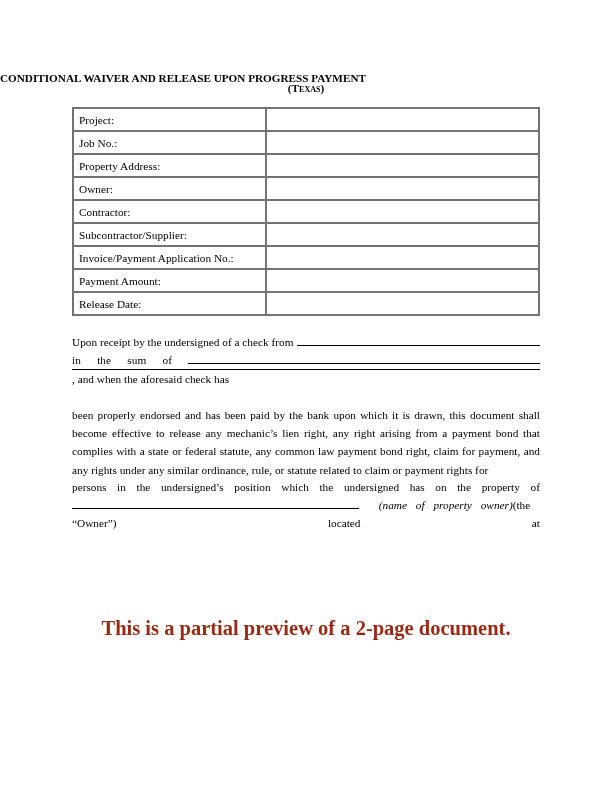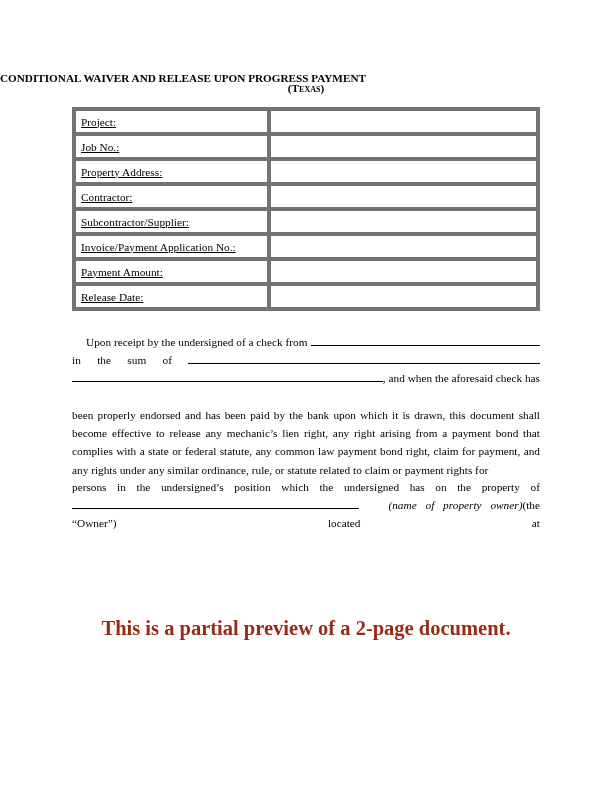--- a/index.html
+++ b/index.html
@@ -4,22 +4,22 @@
 <style>
   html, body { margin:0; padding:0; background:#ffffff; }
   body { width:612px; height:792px; position:relative; overflow:hidden;
          font-family:"Liberation Serif", "DejaVu Serif", serif; color:#000; }
   .title { position:absolute; left:0; width:612px; top:72px; text-align:left;
            font-weight:bold; font-size:11.2px; letter-spacing:0; }
   .subtitle { position:absolute; left:0; width:612px; top:82px; text-align:center;
            font-weight:bold; font-size:11.2px; font-variant:small-caps; }
   table.info { position:absolute; left:72px; top:107px; width:468px;
            border-collapse:collapse; font-size:11.3px; }
-  table.info td { border:4px solid #737373; height:21px; padding:0 0 0 5px;
-           vertical-align:middle;text-decoration:underline; }
+  table.info td { border:2px solid #737373; height:21px; padding:0 0 0 5px;
+           vertical-align:middle; }
   table.info td.lab { width:186px; }
   .body { position:absolute; left:72px; width:468px; font-size:11.3px; line-height:18.2px; }
   .line { position:relative; height:18.2px; white-space:nowrap; }
   .just { display:flex; justify-content:space-between; }
   .blank { display:inline-block; border-bottom:1px solid #000; height:12px; vertical-align:baseline; }
   .ital { font-style:italic; }
   .preview { position:absolute; left:0; width:612px; top:617px; text-align:center;
            color:#9a2a14; font-weight:bold; font-size:20.5px; }
   .para { position:absolute; left:72px; width:468px; font-size:11.3px; line-height:18.2px;
           text-align:justify; }
@@ -38,20 +38,24 @@
       </tr>
   <tr>
         <td class="lab">Job No.:</td>
         <td></td>
       </tr>
   <tr>
         <td class="lab">Property Address:</td>
         <td></td>
       </tr>
   <tr>
+        <td class="lab">Owner:</td>
+        <td></td>
+      </tr>
+  <tr>
         <td class="lab">Contractor:</td>
         <td></td>
       </tr>
   <tr>
         <td class="lab">Subcontractor/Supplier:</td>
         <td></td>
       </tr>
   <tr>
         <td class="lab">Invoice/Payment Application No.:</td>
         <td></td>
@@ -61,36 +65,36 @@
         <td></td>
       </tr>
   <tr>
         <td class="lab">Release Date:</td>
         <td></td>
       </tr>
 </tbody>
   </table>
 
 <div class="body" style="top:333px;">
-  <div class="line" style="display:flex;margin-left:14px;">
+  <div class="line" style="display:flex;">
     <span>Upon receipt by the undersigned of a check from</span>
     <span style="width:4px"></span>
     <span class="blank" style="flex:1;"></span>
   </div>
   <div class="line" style="display:flex;">
     <span class="just" style="width:100px;">
       <span>in</span>
       <span>the</span>
       <span>sum</span>
       <span>of</span>
     </span>
     <span style="width:16px"></span>
     <span class="blank" style="flex:1;"></span>
   </div>
-  <div class="line" style="display:flex;">
+  <div class="line" style="display:flex;flex-direction:column;">
     <span class="blank" style="flex:1;"></span>
     <span>, and when the aforesaid check has</span>
   </div>
 </div>
 
 <div class="para" style="top:406px;">been properly endorsed and has been paid by the bank upon which it is drawn, this document shall become effective to release any mechanic’s lien right, any right arising from a payment bond that complies with a state or federal statute, any common law payment bond right, claim for payment, and any rights under any similar ordinance, rule, or statute related to claim or payment rights for</div>
 
 <div class="body" style="top:478px;">
   <div class="line just">
     <span>persons</span>
@@ -102,21 +106,21 @@
     <span>the</span>
     <span>undersigned</span>
     <span>has</span>
     <span>on</span>
     <span>the</span>
     <span>property</span>
     <span>of</span>
   </div>
   <div class="line" style="display:flex;">
     <span class="blank" style="width:287px;"></span>
-    <span style="flex:1; display:flex; justify-content:flex-end; padding-left:10px;font-family:Liberation Serif, serif;">
+    <span style="flex:1; display:flex; justify-content:center; padding-left:10px;font-family:Liberation Serif, serif;">
       <span class="ital" style="word-spacing:6px;">(name of property owner)</span>
       <span>(the</span>
     </span>
   </div>
   <div class="line just">
     <span>“Owner”)</span>
     <span style="margin-left:40px;">located</span>
     <span>at</span>
   </div>
 </div>

